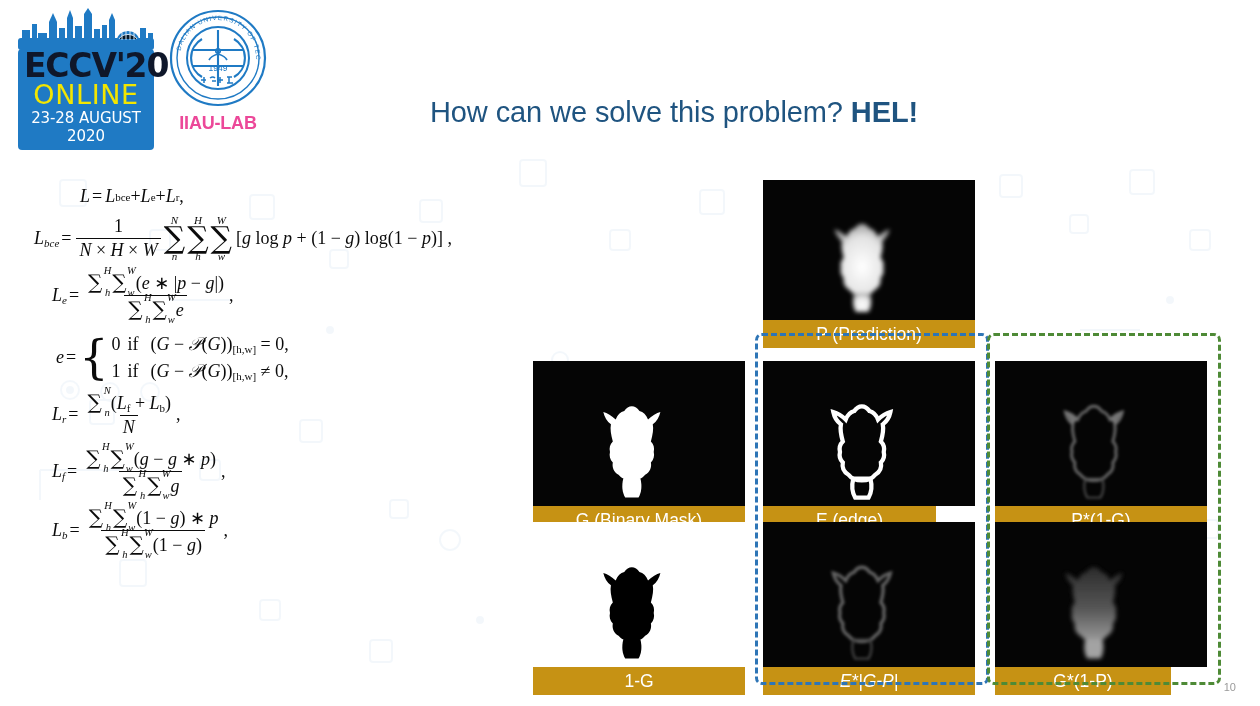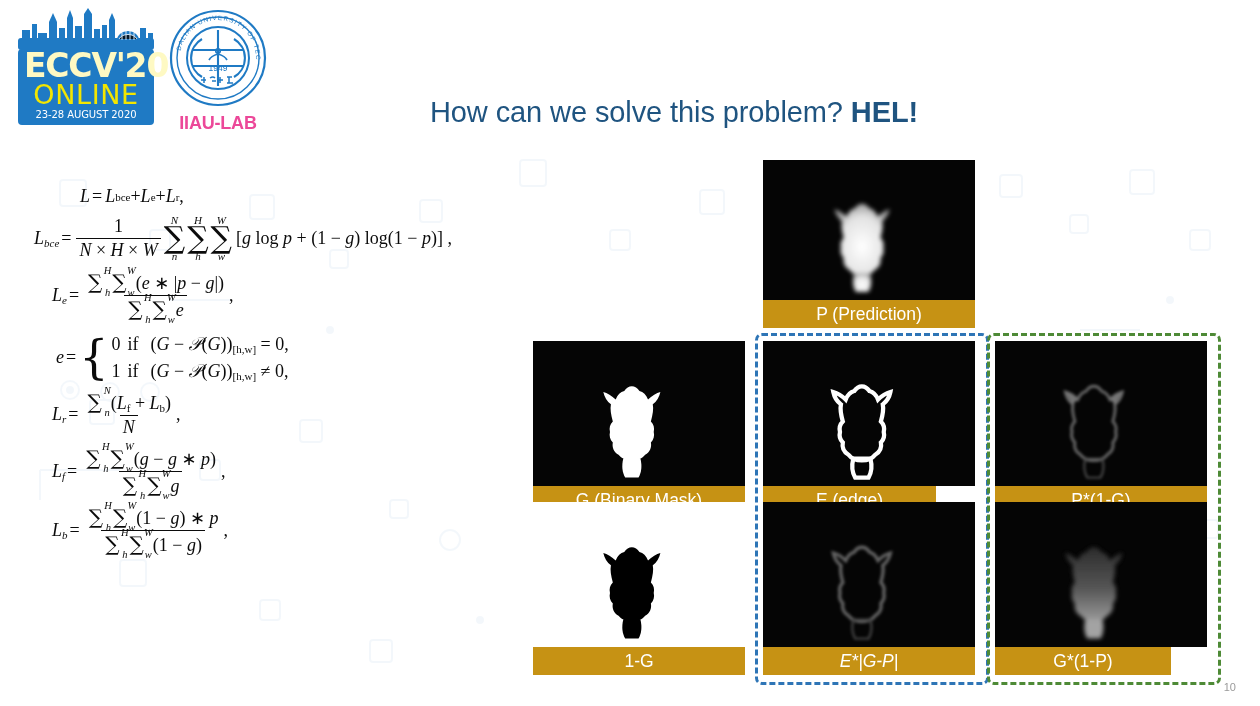--- a/index.html
+++ b/index.html
@@ -39,37 +39,37 @@
   }
   .eccv-skyline { display: block; }
   .eccv-body {
     background: #1f7ac4;
     border-radius: 4px;
     margin-top: -1px;
     padding: 1px 6px 5px 6px;
     text-align: center;
   }
   .eccv-main {
-    color: #fef9c3;
+    color: #0f172a;
     font-weight: bold;
     font-size: 33px;
     letter-spacing: -1.2px;
     line-height: 0.96;
     font-family: "DejaVu Sans", sans-serif;
   }
   .eccv-online {
     color: #f3e600;
     font-size: 27px;
     letter-spacing: 0.6px;
     line-height: 0.98;
     font-family: "DejaVu Sans", sans-serif;
   }
   .eccv-dates {
     color: #ffffff;
-    font-size: 10px;
+    font-size: 15px;
     letter-spacing: -0.1px;
     font-family: "DejaVu Sans", sans-serif;
     margin-top: 1px;
   }
   .dut-logo {
     margin-left: 12px;
     width: 104px;
     text-align: center;
   }
   .dut-lab {
@@ -186,21 +186,21 @@
     margin-right: 3px;
   }
   .cases-rows { display: flex; flex-direction: column; justify-content: center; }
   .cases-row { display: flex; align-items: center; white-space: nowrap; line-height: 1.45; }
   .cases-row .cnum { width: 16px; }
   .cases-row .cif { padding-right: 12px; font-style: normal; }
 
   
   .grid-wrap { position: absolute; left: 0; top: 0; }
 
-  .tile { position: absolute; }
+  .tile { position: absolute; margin-top: 20px; }
   .tile .img {
     position: relative;
     overflow: hidden;
     display: block;
   }
   .tile .caption {
     background: #c69214;
     color: #ffffff;
     font-size: 17.5px;
     text-align: center;

